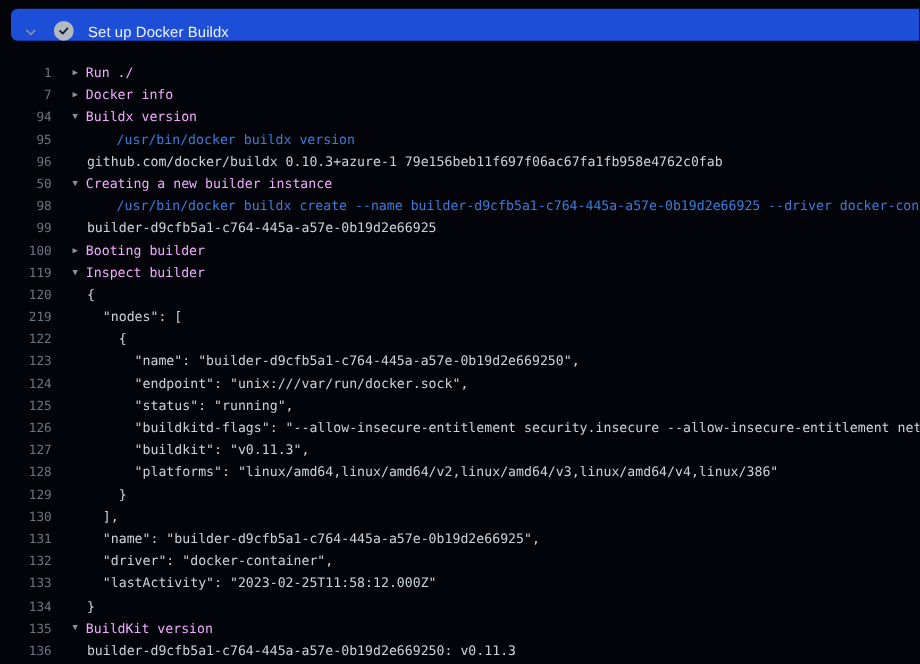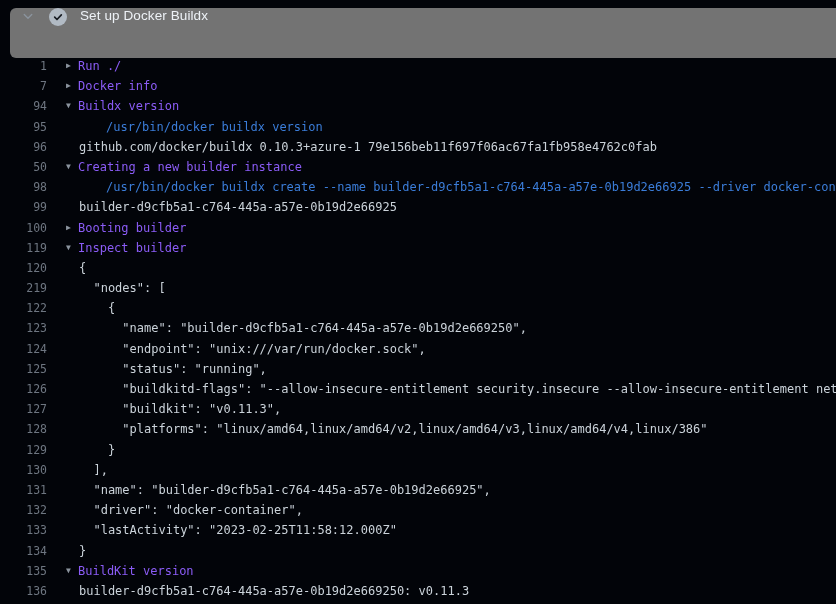--- a/index.html
+++ b/index.html
@@ -2,23 +2,23 @@
 <html><head>
 <meta charset="utf-8">
 <style>
   * { margin: 0; padding: 0; box-sizing: border-box; }
   html, body { width: 836px; height: 604px; overflow: hidden; }
   body { background: #020409; position: relative;
          font-family: "DejaVu Sans Mono", "Liberation Mono", monospace; }
 
   
   .step-header {
-    position: absolute; left: 10px; top: 8px; right: 0; height: 50px;
-    background: #737373; border-radius: 6px 0 0 6px;
-    display: flex; align-items: flex-start; cursor: pointer;
+    position: absolute; left: 10px; top: 8px; right: 0; height: 29px;
+    background: #1d4ed8; border-radius: 6px 0 0 6px;
+    display: flex; align-items: flex-end; cursor: pointer;
   }
   .chev { width: 16px; height: 16px; margin-left: 10px; flex: none;
           display: flex; align-items: center; justify-content: center; }
   .chev svg { display: block; }
   .check-circle {
     width: 18px; height: 18px; margin-left: 13px; flex: none;
     border-radius: 50%; background: #b1bac4;
     display: flex; align-items: center; justify-content: center;
   }
   .check-circle svg { display: block; }
@@ -34,21 +34,21 @@
     position: absolute; top: 43px; left: 0; right: 0; bottom: 0;
     padding-top: 13px; font-size: 12px;
   }
   .row { display: flex; align-items: center; height: 20.2px;
          line-height: 20.2px; white-space: pre; overflow: hidden; }
   .num { flex: none; width: 47px; text-align: right; color: #6e7681;
          font-size: 11.5px; cursor: pointer; }
   .tri { flex: none; margin-left: 19px; width: 12px; font-size: 8px;
          color: #8b949e; display: inline-block; }
   .row.group { cursor: pointer; }
-  .row.group .txt { color: #8b5cf6; }
+  .row.group .txt { color: #f0abfc; }
   .txt { flex: none; }
   .t-command { margin-left: 59px; color: #3b7dd9; }
   .t-output  { margin-left: 32px; color: #cbd3da; }
 </style>
 </head>
 <body>
 
 <div class="step-header">
   <span class="chev">
     <svg width="12" height="12" viewBox="0 0 16 16">

